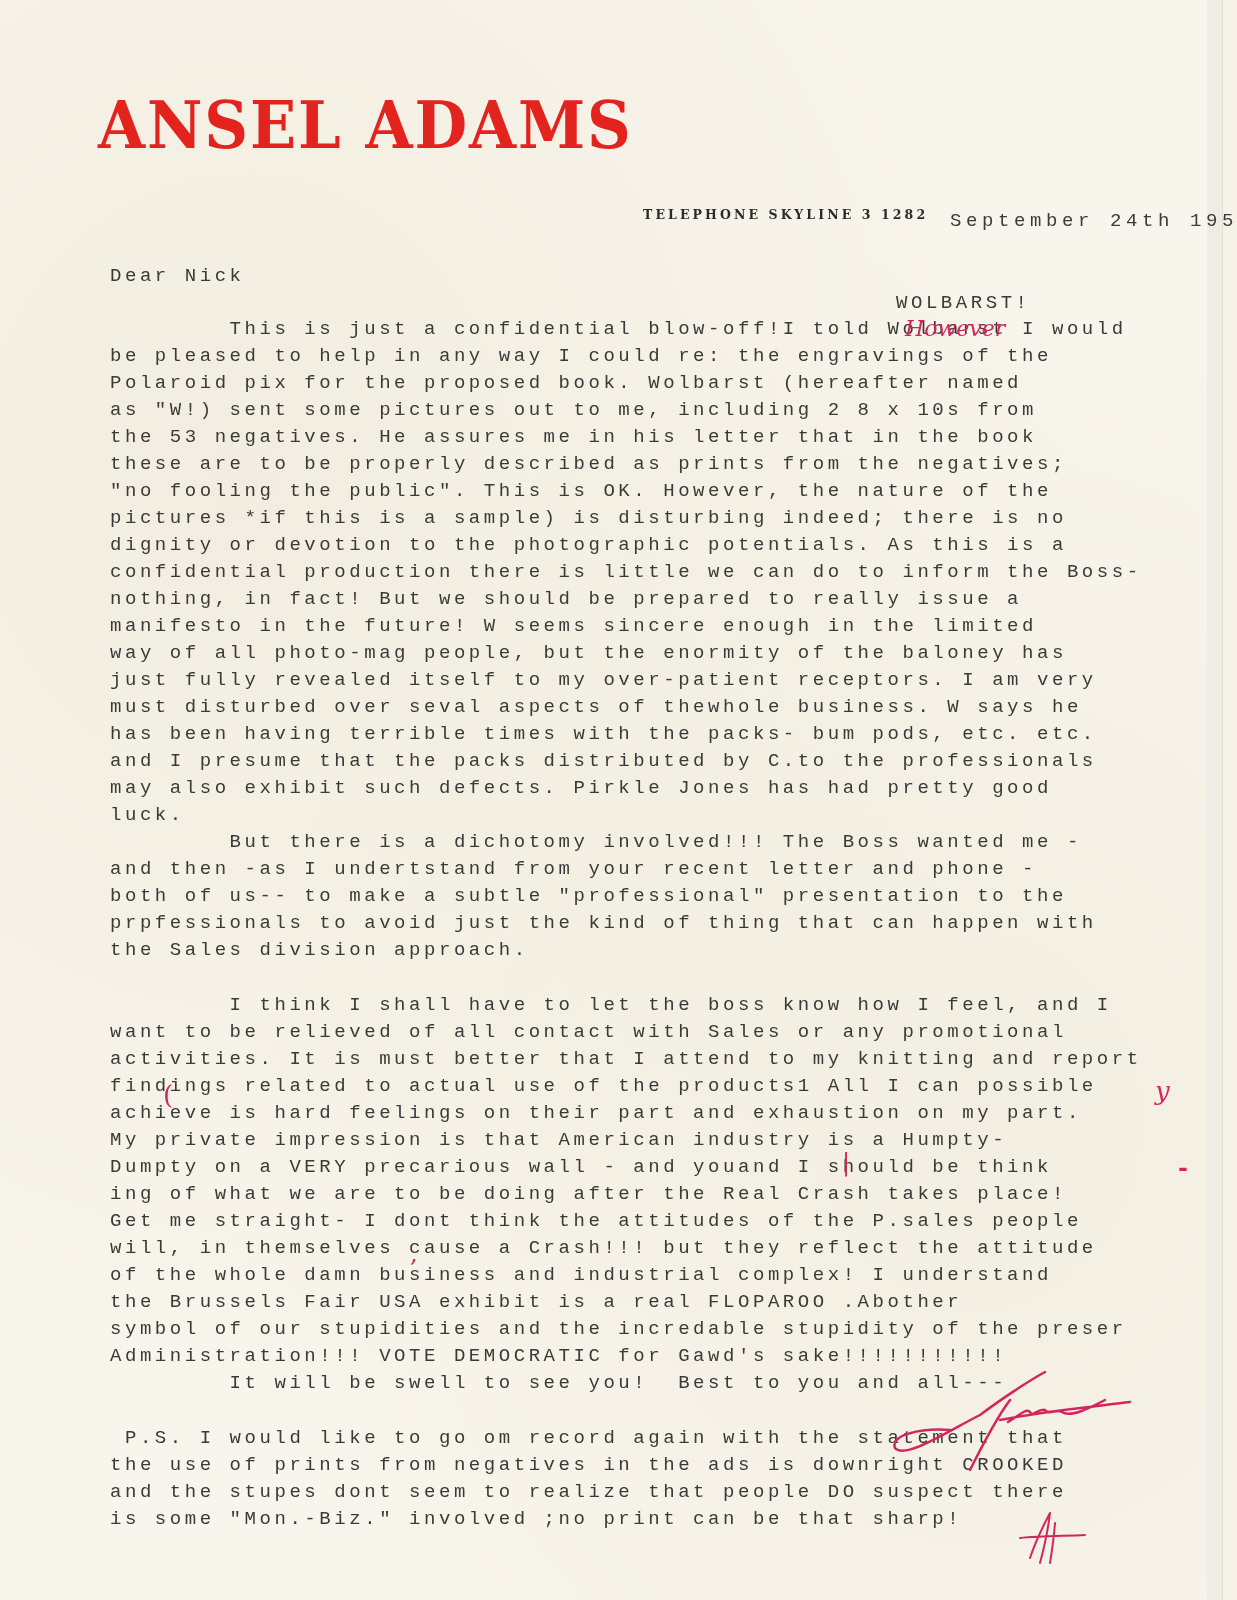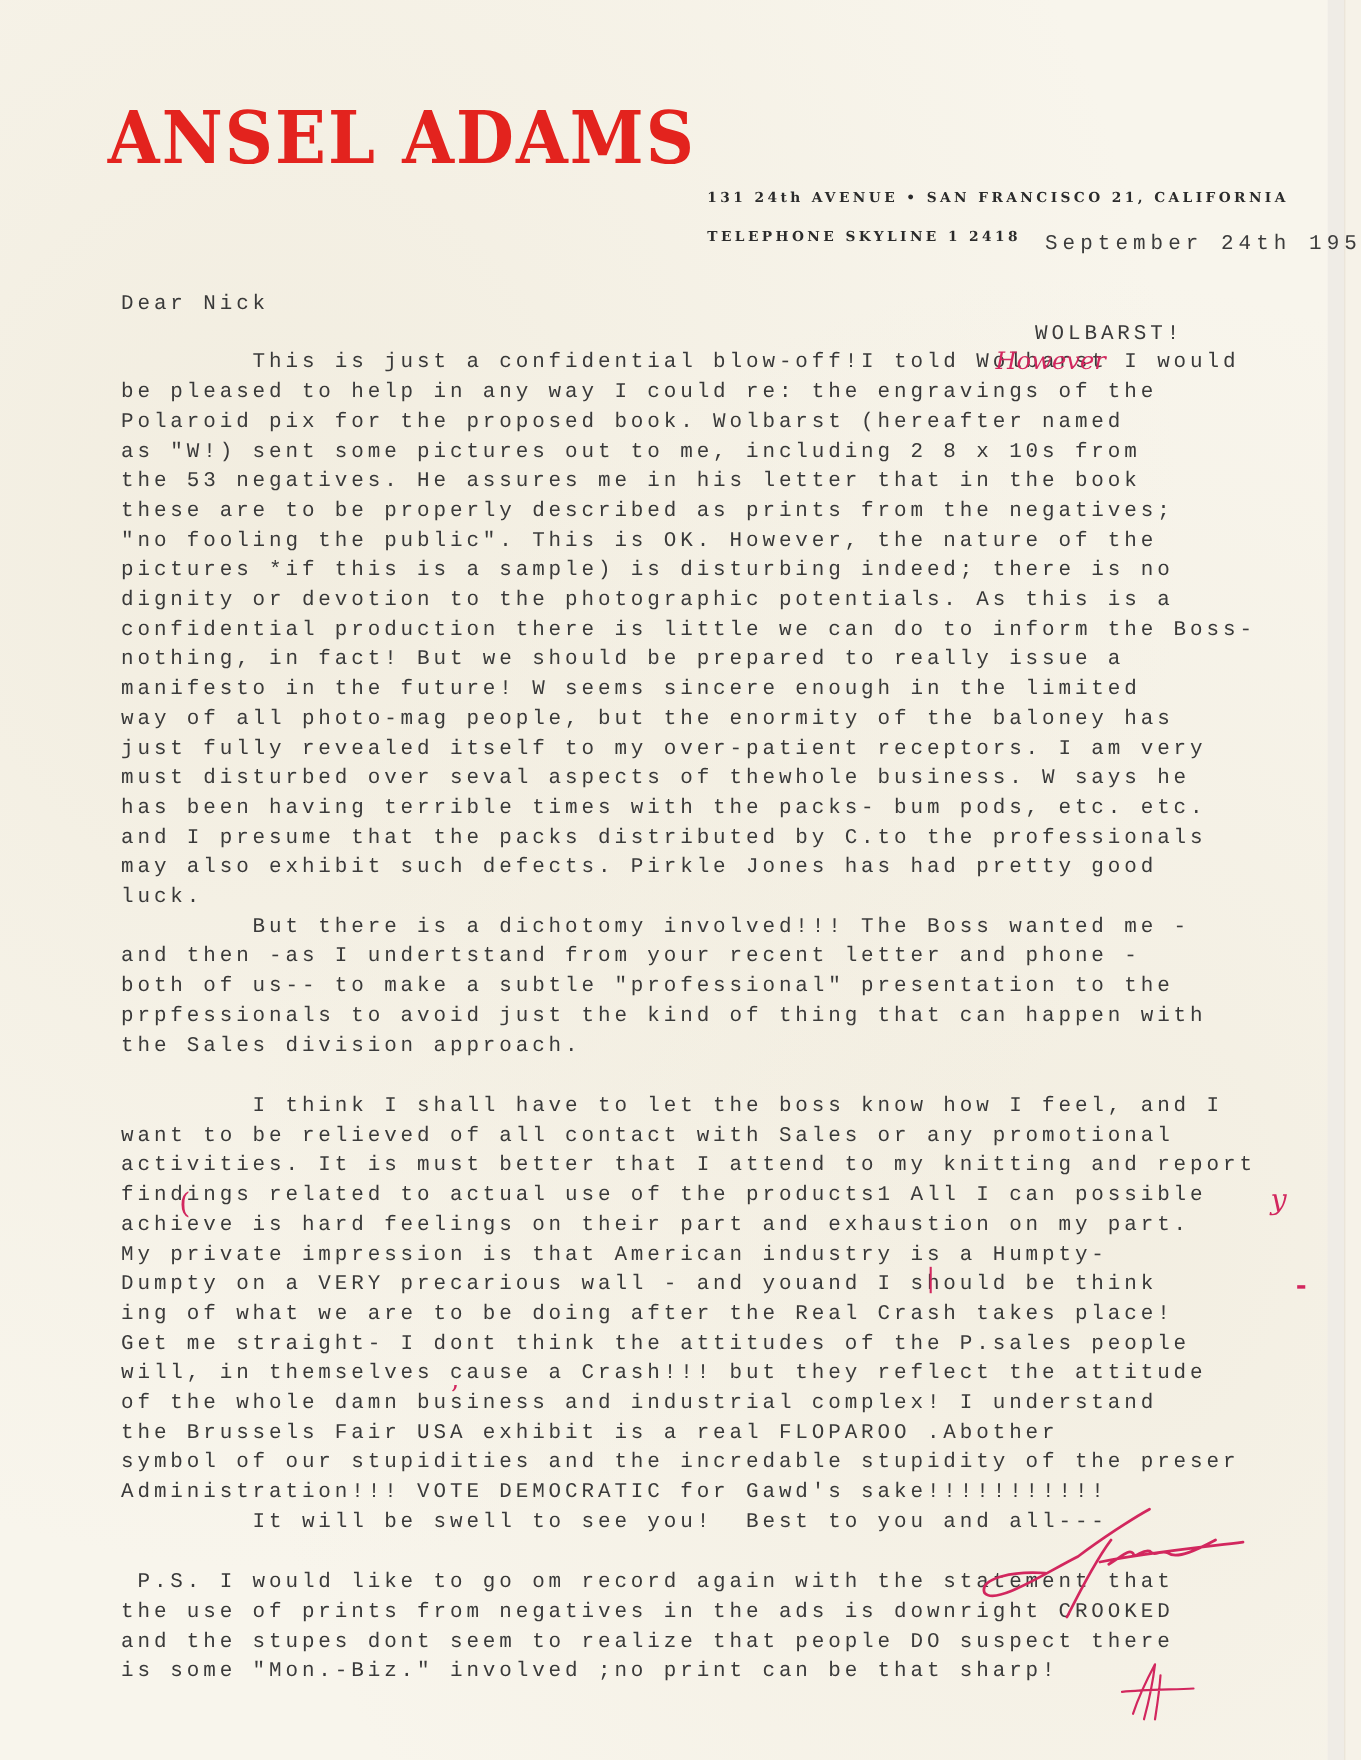--- a/index.html
+++ b/index.html
@@ -51,26 +51,25 @@
   .ink { color: #d2275e; position: absolute; font-family: "DejaVu Serif", serif; }
   .sig { position: absolute; }
 </style>
 </head>
 <body>
 
 <div class="page">
   <div class="strip"></div>
 
   <div class="letterhead-name">ANSEL ADAMS</div>
-  <div class="lh-line lh-address">131 24th AVENUE • SAN FRANCISCO 21, CALIFORNIA</div>
-  <div class="lh-line lh-phone">TELEPHONE SKYLINE 1 2418</div>
+  <div class="lh-line lh-phone">TELEPHONE SKYLINE 3 1282</div>
   <div class="date">September 24th 1958</div>
 
   <div class="typed" style="left:110px; top:265px;">Dear Nick</div>
-  <div class="typed" style="left:896px; top:292px;margin-left:45px;">WOLBARST!</div>
+  <div class="typed" style="left:896px; top:292px;">WOLBARST!</div>
 
   <div class="typed body-lines" id="body-lines"><div class="bl" style="top: 318px;">        This is just a confidential blow-off!I told Wolbarst I would</div><div class="bl" style="top: 345px;">be pleased to help in any way I could re: the engravings of the</div><div class="bl" style="top: 372px;">Polaroid pix for the proposed book. Wolbarst (hereafter named</div><div class="bl" style="top: 399px;">as "W!) sent some pictures out to me, including 2 8 x 10s from</div><div class="bl" style="top: 426px;">the 53 negatives. He assures me in his letter that in the book</div><div class="bl" style="top: 453px;">these are to be properly described as prints from the negatives;</div><div class="bl" style="top: 480px;">"no fooling the public". This is OK. However, the nature of the</div><div class="bl" style="top: 507px;">pictures *if this is a sample) is disturbing indeed; there is no</div><div class="bl" style="top: 534px;">dignity or devotion to the photographic potentials. As this is a</div><div class="bl" style="top: 561px;">confidential production there is little we can do to inform the Boss-</div><div class="bl" style="top: 588px;">nothing, in fact! But we should be prepared to really issue a</div><div class="bl" style="top: 615px;">manifesto in the future! W seems sincere enough in the limited</div><div class="bl" style="top: 642px;">way of all photo-mag people, but the enormity of the baloney has</div><div class="bl" style="top: 669px;">just fully revealed itself to my over-patient receptors. I am very</div><div class="bl" style="top: 696px;">must disturbed over seval aspects of thewhole business. W says he</div><div class="bl" style="top: 723px;">has been having terrible times with the packs- bum pods, etc. etc.</div><div class="bl" style="top: 750px;">and I presume that the packs distributed by C.to the professionals</div><div class="bl" style="top: 777px;">may also exhibit such defects. Pirkle Jones has had pretty good</div><div class="bl" style="top: 804px;">luck.</div><div class="bl" style="top: 831px;">        But there is a dichotomy involved!!! The Boss wanted me -</div><div class="bl" style="top: 858px;">and then -as I undertstand from your recent letter and phone -</div><div class="bl" style="top: 885px;">both of us-- to make a subtle "professional" presentation to the</div><div class="bl" style="top: 912px;">prpfessionals to avoid just the kind of thing that can happen with</div><div class="bl" style="top: 939px;">the Sales division approach.</div><div class="bl" style="top: 994px;">        I think I shall have to let the boss know how I feel, and I</div><div class="bl" style="top: 1021px;">want to be relieved of all contact with Sales or any promotional</div><div class="bl" style="top: 1048px;">activities. It is must better that I attend to my knitting and report</div><div class="bl" style="top: 1075px;">findings related to actual use of the products1 All I can possible</div><div class="bl" style="top: 1102px;">achieve is hard feelings on their part and exhaustion on my part.</div><div class="bl" style="top: 1129px;">My private impression is that American industry is a Humpty-</div><div class="bl" style="top: 1156px;">Dumpty on a VERY precarious wall - and youand I should be think</div><div class="bl" style="top: 1183px;">ing of what we are to be doing after the Real Crash takes place!</div><div class="bl" style="top: 1210px;">Get me straight- I dont think the attitudes of the P.sales people</div><div class="bl" style="top: 1237px;">will, in themselves cause a Crash!!! but they reflect the attitude</div><div class="bl" style="top: 1264px;">of the whole damn business and industrial complex! I understand</div><div class="bl" style="top: 1291px;">the Brussels Fair USA exhibit is a real FLOPAROO .Abother</div><div class="bl" style="top: 1318px;">symbol of our stupidities and the incredable stupidity of the preser</div><div class="bl" style="top: 1345px;">Administration!!! VOTE DEMOCRATIC for Gawd's sake!!!!!!!!!!!</div><div class="bl" style="top: 1372px;">        It will be swell to see you!  Best to you and all---</div><div class="bl" style="top: 1427px;"> P.S. I would like to go om record again with the statement that</div><div class="bl" style="top: 1454px;">the use of prints from negatives in the ads is downright CROOKED</div><div class="bl" style="top: 1481px;">and the stupes dont seem to realize that people DO suspect there</div><div class="bl" style="top: 1508px;">is some "Mon.-Biz." involved ;no print can be that sharp!</div></div>
 
   <div class="ink" style="left:905px; top:316px; font-size:22px; font-style:italic;">However</div>
   <div class="ink" style="left:1155px; top:1076px; font-size:26px; font-style:italic;">y</div>
   <div class="ink" style="left:163px; top:1080px; font-size:26px;">(</div>
   <div class="ink" style="left:842px; top:1148px; font-size:24px;">|</div>
   <div class="ink" style="left:1178px; top:1153px; font-size:24px; font-weight:bold;">-</div>
   <div class="ink" style="left:410px; top:1240px; font-size:24px;">,</div>
 

